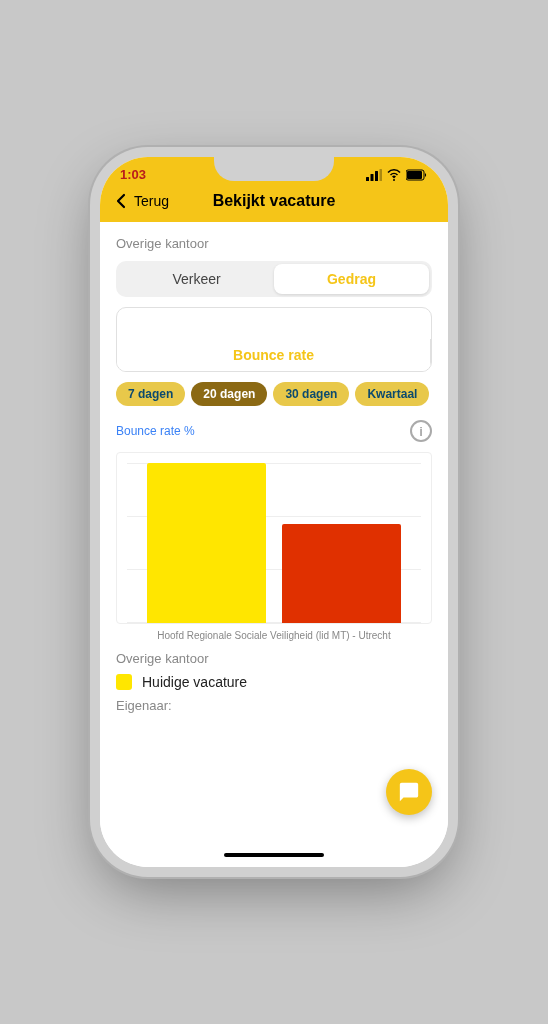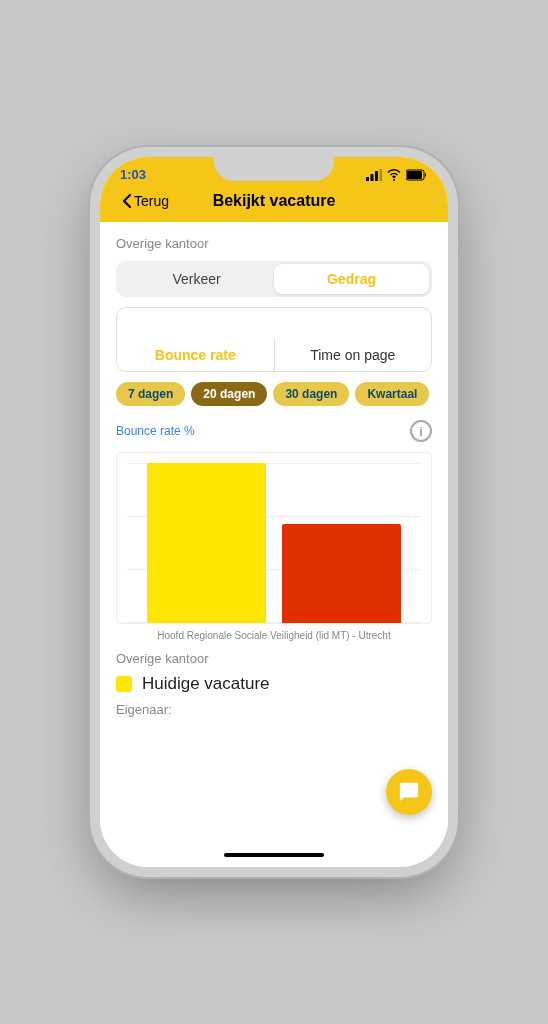--- a/index.html
+++ b/index.html
@@ -27,45 +27,45 @@
       background: #F5C518;
       padding: 10px 20px 4px;
       display: flex;
       justify-content: space-between;
       align-items: center;
       flex-shrink: 0;
     }
     .status-bar .time {
       font-size: 13px;
       font-weight: 600;
-      color: #1d4ed8;
+      color: #b91c1c;
     }
     .status-icons {
       display: flex;
       align-items: center;
       gap: 4px;
     }
     .status-icons svg {
       fill: #000;
     }
     .nav-bar {
       background: #F5C518;
       padding: 6px 16px 12px;
       display: flex;
       align-items: center;
       justify-content: center;
       position: relative;
       flex-shrink: 0;
     }
     .back-btn {
       position: absolute;
-      left: 22px;
-      display: flex;
-      align-items: center;
-      gap: 2px;
+      left: 16px;
+      display: flex;
+      align-items: center;
+      gap: 8px;
       color: #000;
       font-size: 14px;
       font-weight: 500;
       cursor: pointer;
     }
     .nav-title {
       font-size: 16px;
       font-weight: 600;
       color: #000;
     }
@@ -248,21 +248,21 @@
       gap: 10px;
       margin-bottom: 8px;
     }
     .legend-dot {
       width: 16px;
       height: 16px;
       border-radius: 3px;
       flex-shrink: 0;
     }
     .legend-text {
-      font-size: 17px;
+      font-size: 14px;
       color: #222;
     }
     .fab {
       position: absolute;
       bottom: 52px;
       right: 16px;
       width: 46px;
       height: 46px;
       border-radius: 50%;
       background: #F5C518;
@@ -350,21 +350,20 @@
 
     <div class="section-label">Overige kantoor</div>
 
     <div class="tab-row">
       <div class="tab-btn inactive">Verkeer</div>
       <div class="tab-btn active">Gedrag</div>
     </div>
 
     <div class="sub-tab-row">
       <div class="sub-tab-btn active">Bounce rate</div>
-      <div class="sub-tab-btn inactive">Time on page</div>
     </div>
 
     <div class="period-row">
       <div class="period-pill inactive">7 dagen</div>
       <div class="period-pill active">20 dagen</div>
       <div class="period-pill inactive">30 dagen</div>
       <div class="period-pill inactive">Kwartaal</div>
     </div>
 
     <div class="chart-section">

